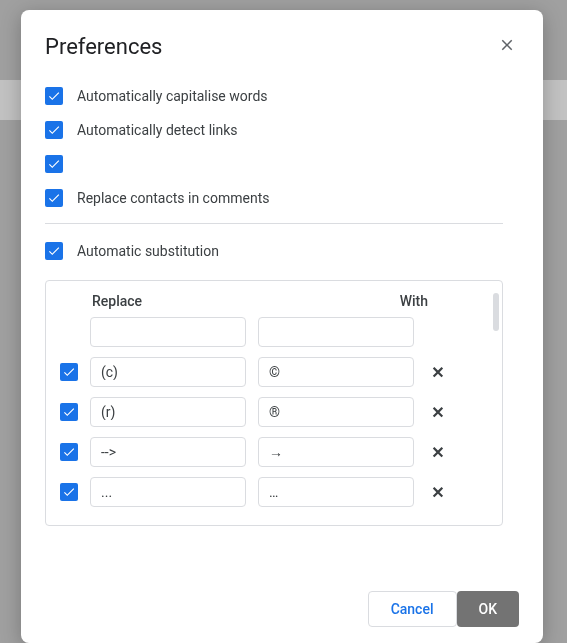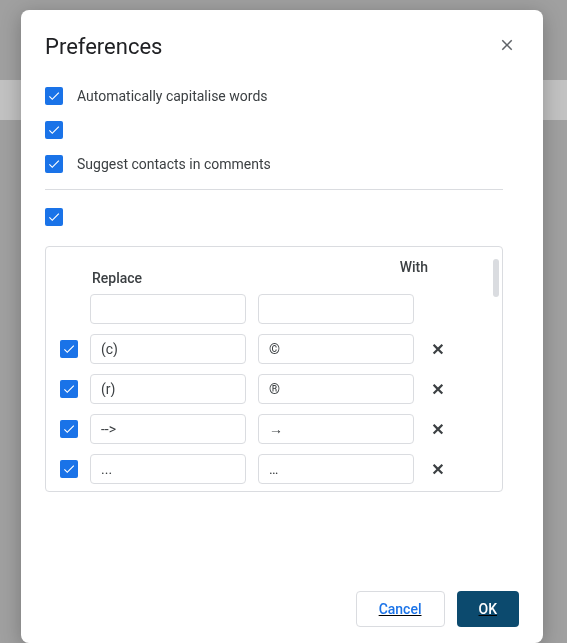--- a/index.html
+++ b/index.html
@@ -114,21 +114,21 @@
     .subst-header {
       display: flex;
       padding-left: 32px;
       margin-bottom: 8px;
     }
     .subst-col-h {
       font-size: 14px;
       font-weight: 500;
       color: #3c4043;
     }
-    .subst-col1 { width: 168px; margin-top: 11px; }
+    .subst-col1 { width: 168px; }
     .subst-col2 { width: 168px; text-align: right; }
     .subst-row {
       display: flex;
       align-items: center;
       gap: 12px;
       margin-bottom: 10px;
     }
     .subst-check-slot {
       width: 18px;
       flex-shrink: 0;
@@ -148,40 +148,38 @@
       text-align: center;
       color: #3c4043;
       font-size: 16px;
       font-weight: bold;
       cursor: pointer;
     }
     .modal-footer {
       padding: 16px 24px 16px 24px;
       display: flex;
       justify-content: flex-end;
-      gap: 12px;
-      text-decoration: underline;
     }
     .btn {
       height: 36px;
       padding: 0 22px;
       border-radius: 4px;
       font-size: 14px;
       font-weight: 500;
       cursor: pointer;
       border: none;
       font-family: inherit;
     }
     .btn-cancel {
       background: #fff;
       color: #1a73e8;
       border: 1px solid #dadce0;
     }
     .btn-ok {
-      background: #0c4a6e;
+      background: #737373;
       color: #fff;
     }
   </style>
 </head>
 <body>
 
 <div class="bg-toolbar"></div>
 
 <div class="modal">
 
@@ -205,39 +203,48 @@
             </svg>
           </div>
           <div class="option-label">Automatically capitalise words</div>
         </div>
         <div class="option-row">
           <div class="checkbox">
             <svg viewBox="0 0 24 24">
               <path d="M9 16.17L4.83 12l-1.42 1.41L9 19 21 7l-1.41-1.41z"></path>
             </svg>
           </div>
+          <div class="option-label">Automatically detect links</div>
         </div>
         <div class="option-row">
           <div class="checkbox">
             <svg viewBox="0 0 24 24">
               <path d="M9 16.17L4.83 12l-1.42 1.41L9 19 21 7l-1.41-1.41z"></path>
             </svg>
           </div>
-          <div class="option-label">Suggest contacts in comments</div>
+        </div>
+        <div class="option-row">
+          <div class="checkbox">
+            <svg viewBox="0 0 24 24">
+              <path d="M9 16.17L4.83 12l-1.42 1.41L9 19 21 7l-1.41-1.41z"></path>
+            </svg>
+          </div>
+          <div class="option-label">Replace contacts in comments</div>
         </div>
       </div>
 
     <div class="divider"></div>
 
     <div class="option-row">
       <div class="checkbox">
         <svg viewBox="0 0 24 24">
             <path d="M9 16.17L4.83 12l-1.42 1.41L9 19 21 7l-1.41-1.41z"></path>
           </svg>
       </div>
+      <div class="option-label">Automatic substitution</div>
     </div>
 
     <div class="subst-container">
       <div class="subst-scroll"></div>
       <div class="subst-header">
         <div class="subst-col-h subst-col1">Replace</div>
         <div class="subst-col-h subst-col2">With</div>
       </div>
       <div id="subst-rows">
           <div class="subst-row">

